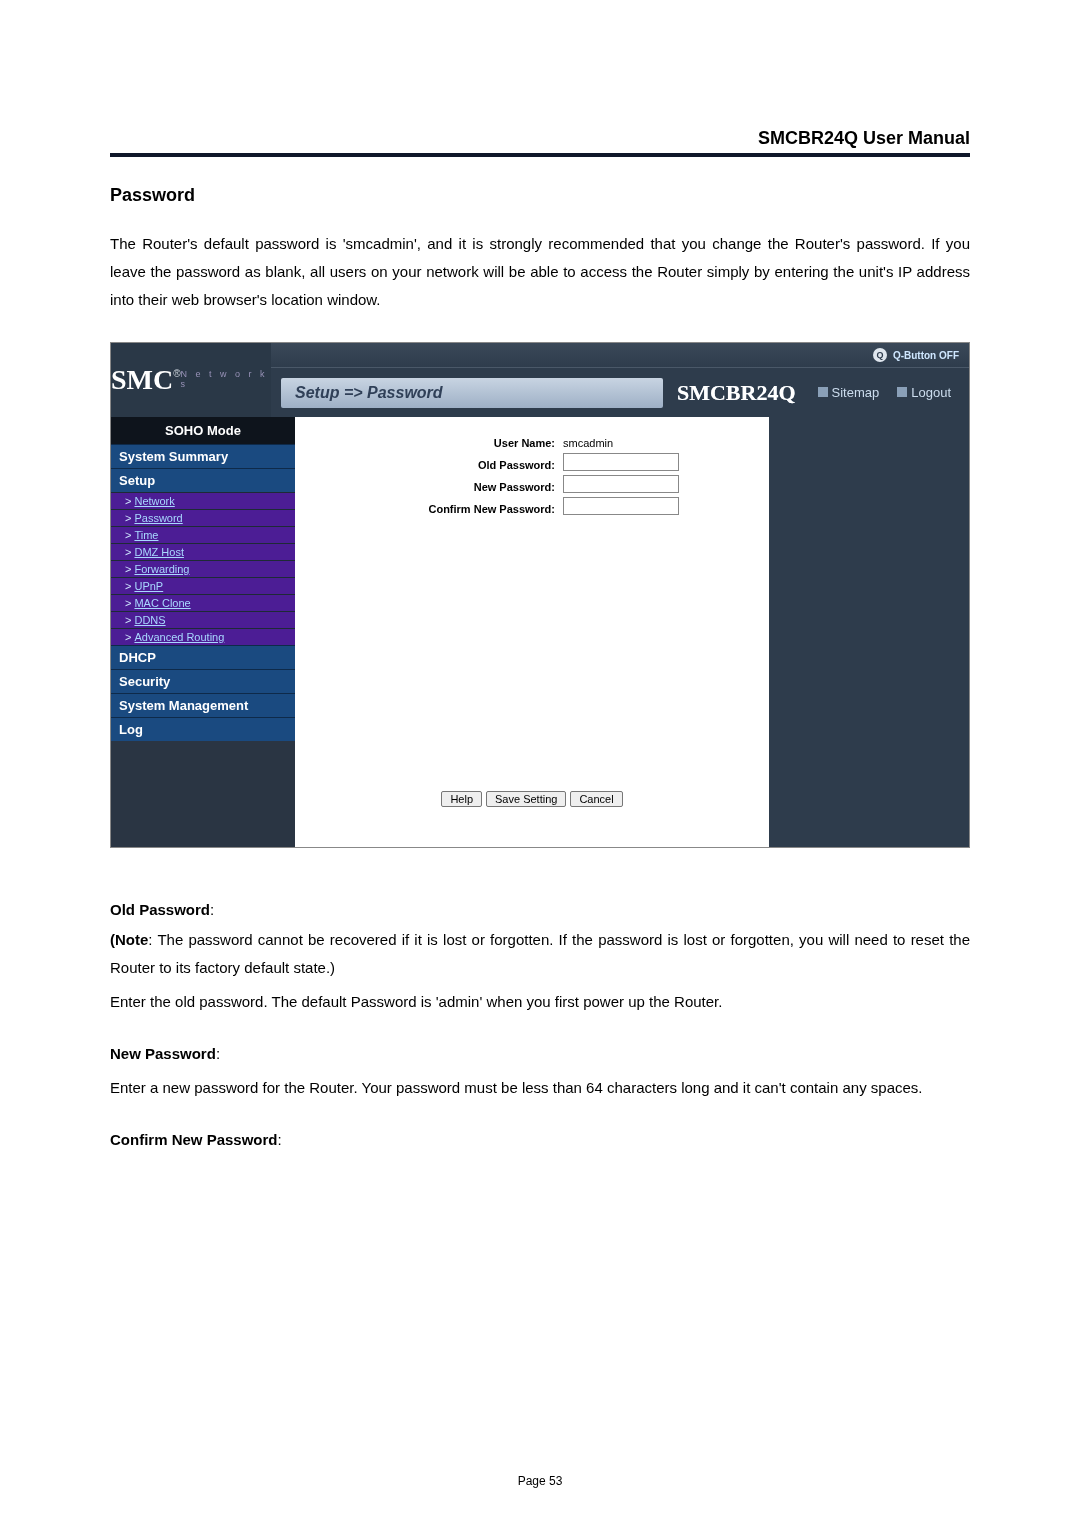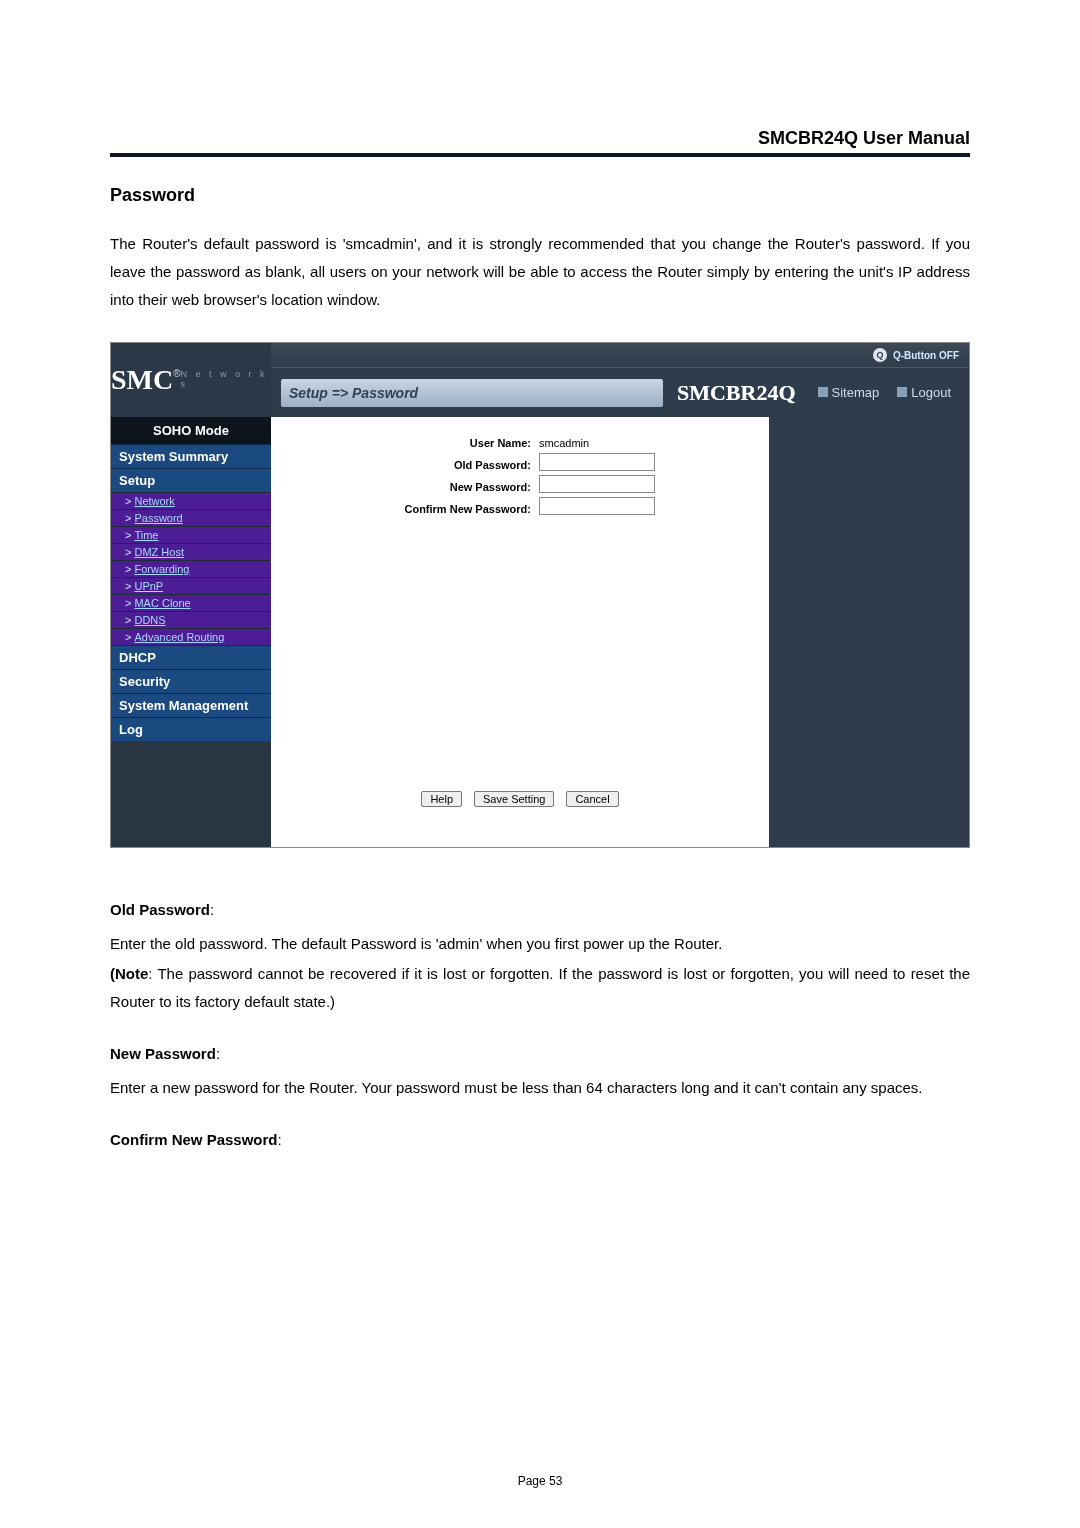--- a/index.html
+++ b/index.html
@@ -110,25 +110,25 @@
   .breadcrumb-row {
     flex: 1;
     display: flex;
     align-items: center;
     padding: 0 10px;
     border-top: 1px solid #4a5868;
   }
   .breadcrumb {
     flex: 1;
     color: #304058;
-    font-size: 14px;
+    font-size: 16px;
     font-weight: bold;
     font-style: italic;
     background: linear-gradient(#c8d4e2, #9eb0c6);
-    padding: 6px 8px;
+    padding: 6px 14px;
     border-radius: 2px;
   }
   .model {
     padding: 0 14px;
     color: #fff;
     font-family: Georgia, "Times New Roman", serif;
     font-size: 22px;
     font-weight: bold;
     background: linear-gradient(#c8d4e2, #9eb0c6);
     -webkit-background-clip: text;
@@ -143,21 +143,21 @@
     font-size: 13px;
   }
   .toplinks .sq {
     width: 10px; height: 10px; background:#8aa0b8; display:inline-block; margin-right:4px;
   }
   .router-body {
     display: flex;
     background: #2e3c4c;
   }
   .sidebar {
-    width: 160px;
+    width: 184px;
     background: #2a3543;
     color: #fff;
     font-size: 12px;
   }
   .nav-mode {
     background: #0e141c;
     color: #fff;
     font-weight: bold;
     text-align: center;
     padding: 6px 0;
@@ -214,21 +214,21 @@
     border: 1px solid #888;
     font-size: 11px;
     padding: 0 2px;
   }
   .action-row {
     position: absolute;
     bottom: 40px;
     left: 0; right: 0;
     display: flex;
     justify-content: center;
-    gap: 12px;
+    gap: 4px;
   }
   .action-row button {
     font-size: 11px;
     padding: 1px 8px;
     background: #efefef;
     border: 1px solid #777;
     border-radius: 2px;
   }
   .page-number {
     position: absolute;
@@ -320,24 +320,24 @@
         </div>
       </div>
 
       <div class="content-sidepane"></div>
     </div>
   </div>
 
   <div class="body-block" style="margin-top:48px;">
     <span class="bold">Old Password</span><span>:</span>
   </div>
-  <div class="body-block" style="margin-top:6px;">Enter the old password. The default Password is 'admin' when you first power up the Router.</div>
   <div class="body-block" style="margin-top:2px;">
     <span class="bold">(Note</span><span>: The password cannot be recovered if it is lost or forgotten. If the password is lost or forgotten, you will need to reset the Router to its factory default state.)</span>
   </div>
+  <div class="body-block" style="margin-top:6px;">Enter the old password. The default Password is 'admin' when you first power up the Router.</div>
 
   <div class="body-block" style="margin-top:24px;">
     <span class="bold">New Password</span><span>:</span>
   </div>
   <div class="body-block" style="margin-top:6px;">Enter a new password for the Router. Your password must be less than 64 characters long and it can't contain any spaces.</div>
 
   <div class="body-block" style="margin-top:24px;">
     <span class="bold">Confirm New Password</span><span>:</span>
   </div>
 

